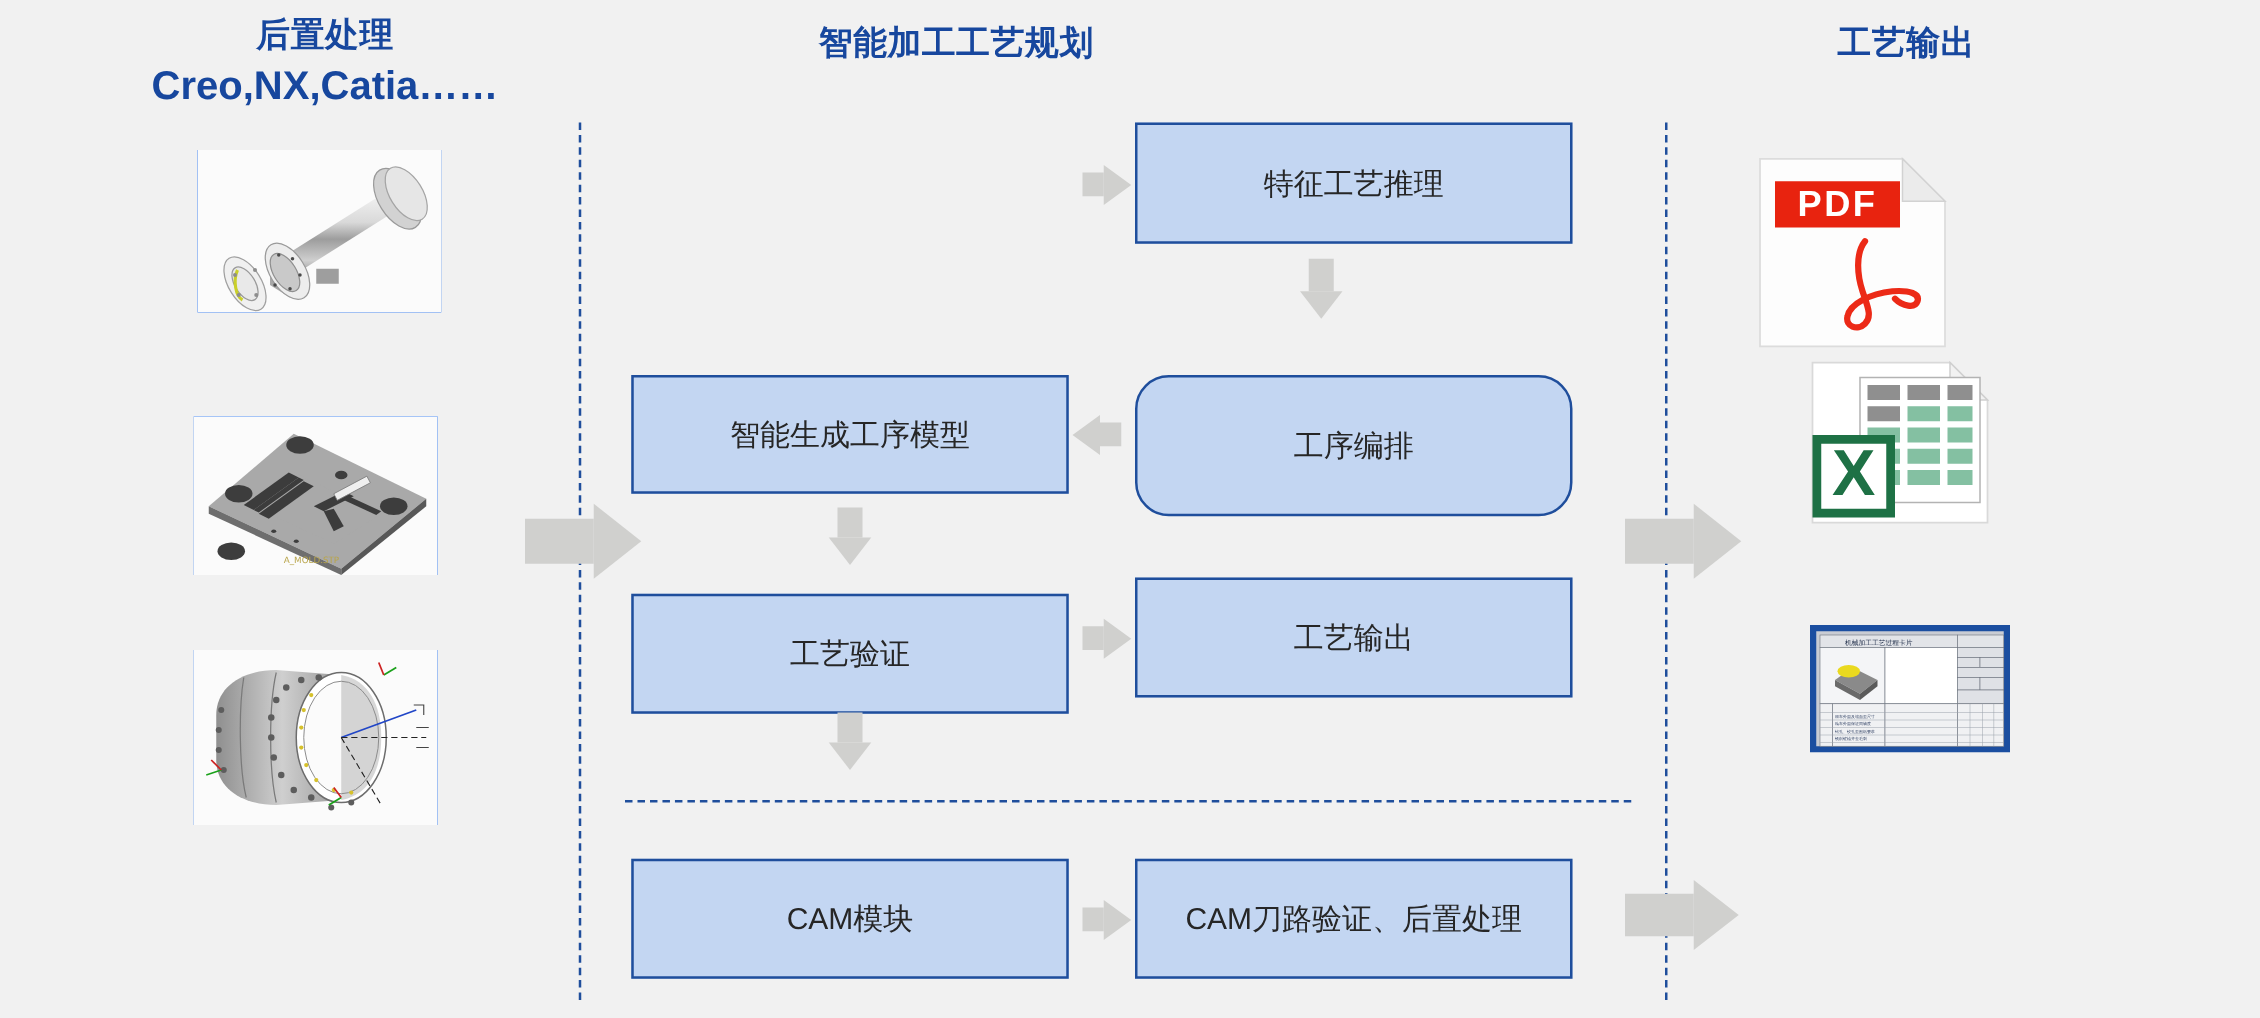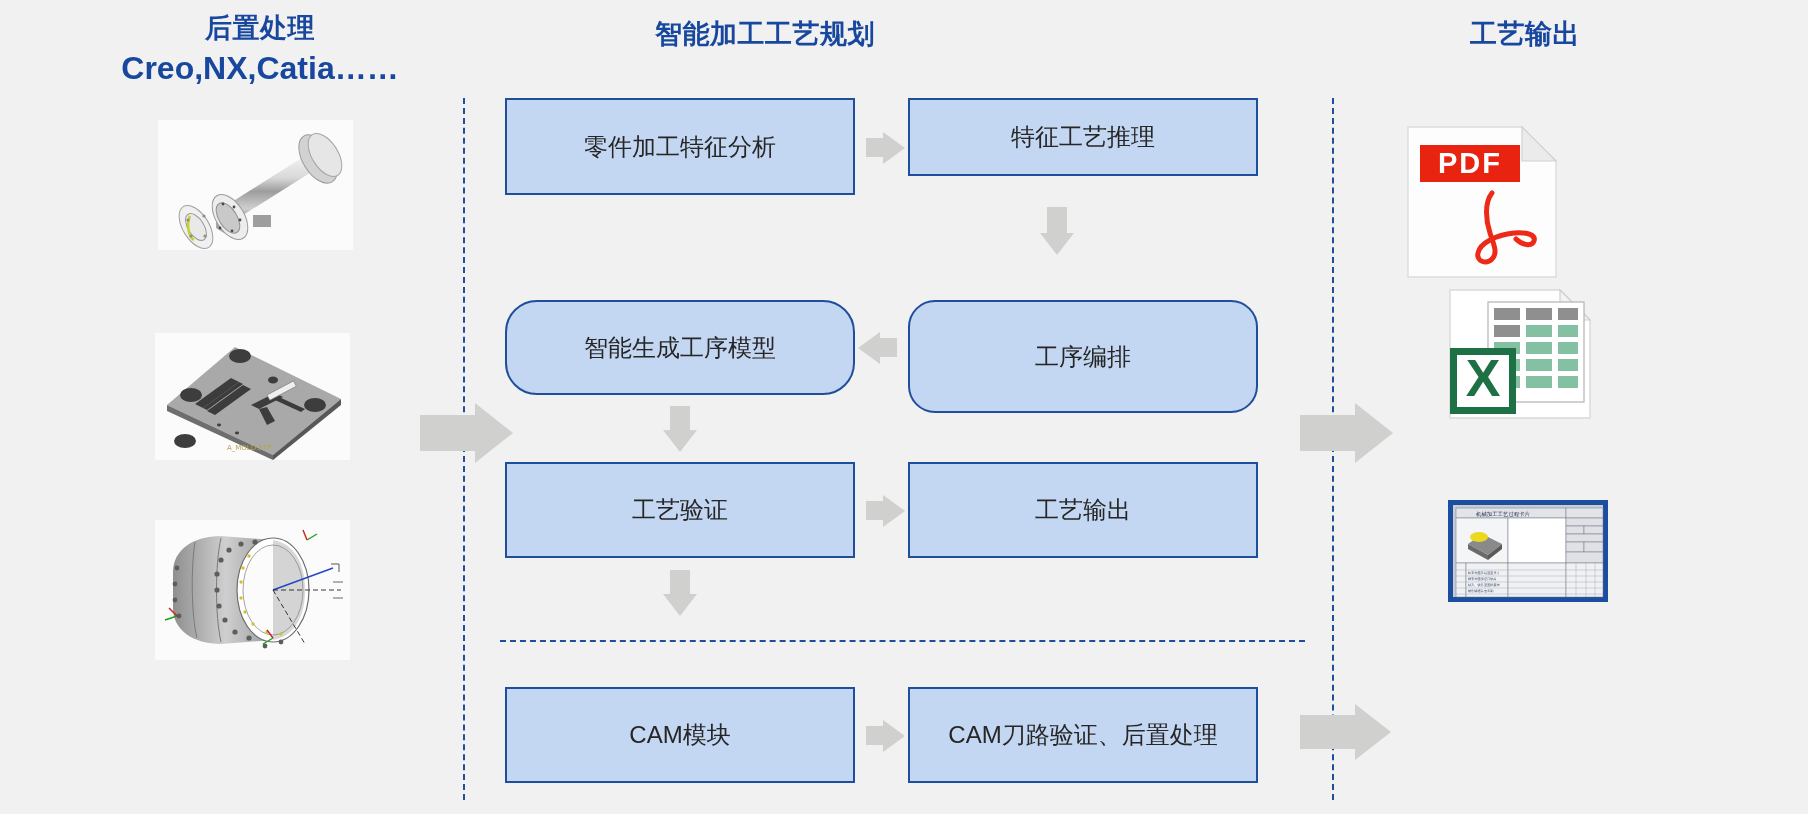--- a/index.html
+++ b/index.html
@@ -219,53 +219,50 @@
       </g>
       <path d="M176,44 l8,0 l0,8" stroke="#444" stroke-width=".9" fill="none"></path>
       <path d="M178,62 l10,0 M178,78 l10,0" stroke="#444" stroke-width=".8"></path>
     </svg>
   </div>
 
   <div class="arrow right" style="left:420px;top:415px;width:55px;height:36px;">
     <span class="tip" style="border-top-width:30px;border-bottom-width:30px;border-left-width:38px;"></span>
   </div>
 
-  <div class="pbox" style="left:505px;top:98px;width:350px;height:97px;">
-    <span>零件加工特征分析</span>
-  </div>
-
-  <div class="pbox" style="left:908px;top:98px;width:350px;height:78px;">
+
+  <div class="pbox" style="left:908px;top:98px;width:350px;height:97px;">
     <span>特征工艺推理</span>
   </div>
 
   <div class="arrow right" style="left:866px;top:138px;width:17px;height:19px;">
     <span class="tip" style="border-top-width:16px;border-bottom-width:16px;border-left-width:22px;"></span>
   </div>
 
   <div class="arrow down" style="left:1047px;top:207px;width:20px;height:26px;">
     <span class="tip" style="border-left-width:17px;border-right-width:17px;border-top-width:22px;"></span>
   </div>
 
-  <div class="pbox" style="left:505px;top:300px;width:350px;height:95px;border-radius:32px;">
+  <div class="pbox" style="left:505px;top:300px;width:350px;height:95px;">
     <span>智能生成工序模型</span>
   </div>
 
   <div class="pbox" style="left:908px;top:300px;width:350px;height:113px;border-radius:27px;">
     <span>工序编排</span>
   </div>
 
   <div class="arrow left" style="left:880px;top:338px;width:17px;height:19px;">
     <span class="tip" style="border-top-width:16px;border-bottom-width:16px;border-right-width:22px;"></span>
   </div>
 
   <div class="arrow down" style="left:670px;top:406px;width:20px;height:24px;">
     <span class="tip" style="border-left-width:17px;border-right-width:17px;border-top-width:22px;"></span>
   </div>
 
-  <div class="pbox" style="left:505px;top:462px;width:350px;height:96px;">
+  <div class="pbox" style="left:505px;top:475px;width:350px;height:96px;">
     <span>工艺验证</span>
   </div>
 
   <div class="pbox" style="left:908px;top:462px;width:350px;height:96px;">
     <span>工艺输出</span>
   </div>
 
   <div class="arrow right" style="left:866px;top:501px;width:17px;height:19px;">
     <span class="tip" style="border-top-width:16px;border-bottom-width:16px;border-left-width:22px;"></span>
   </div>

